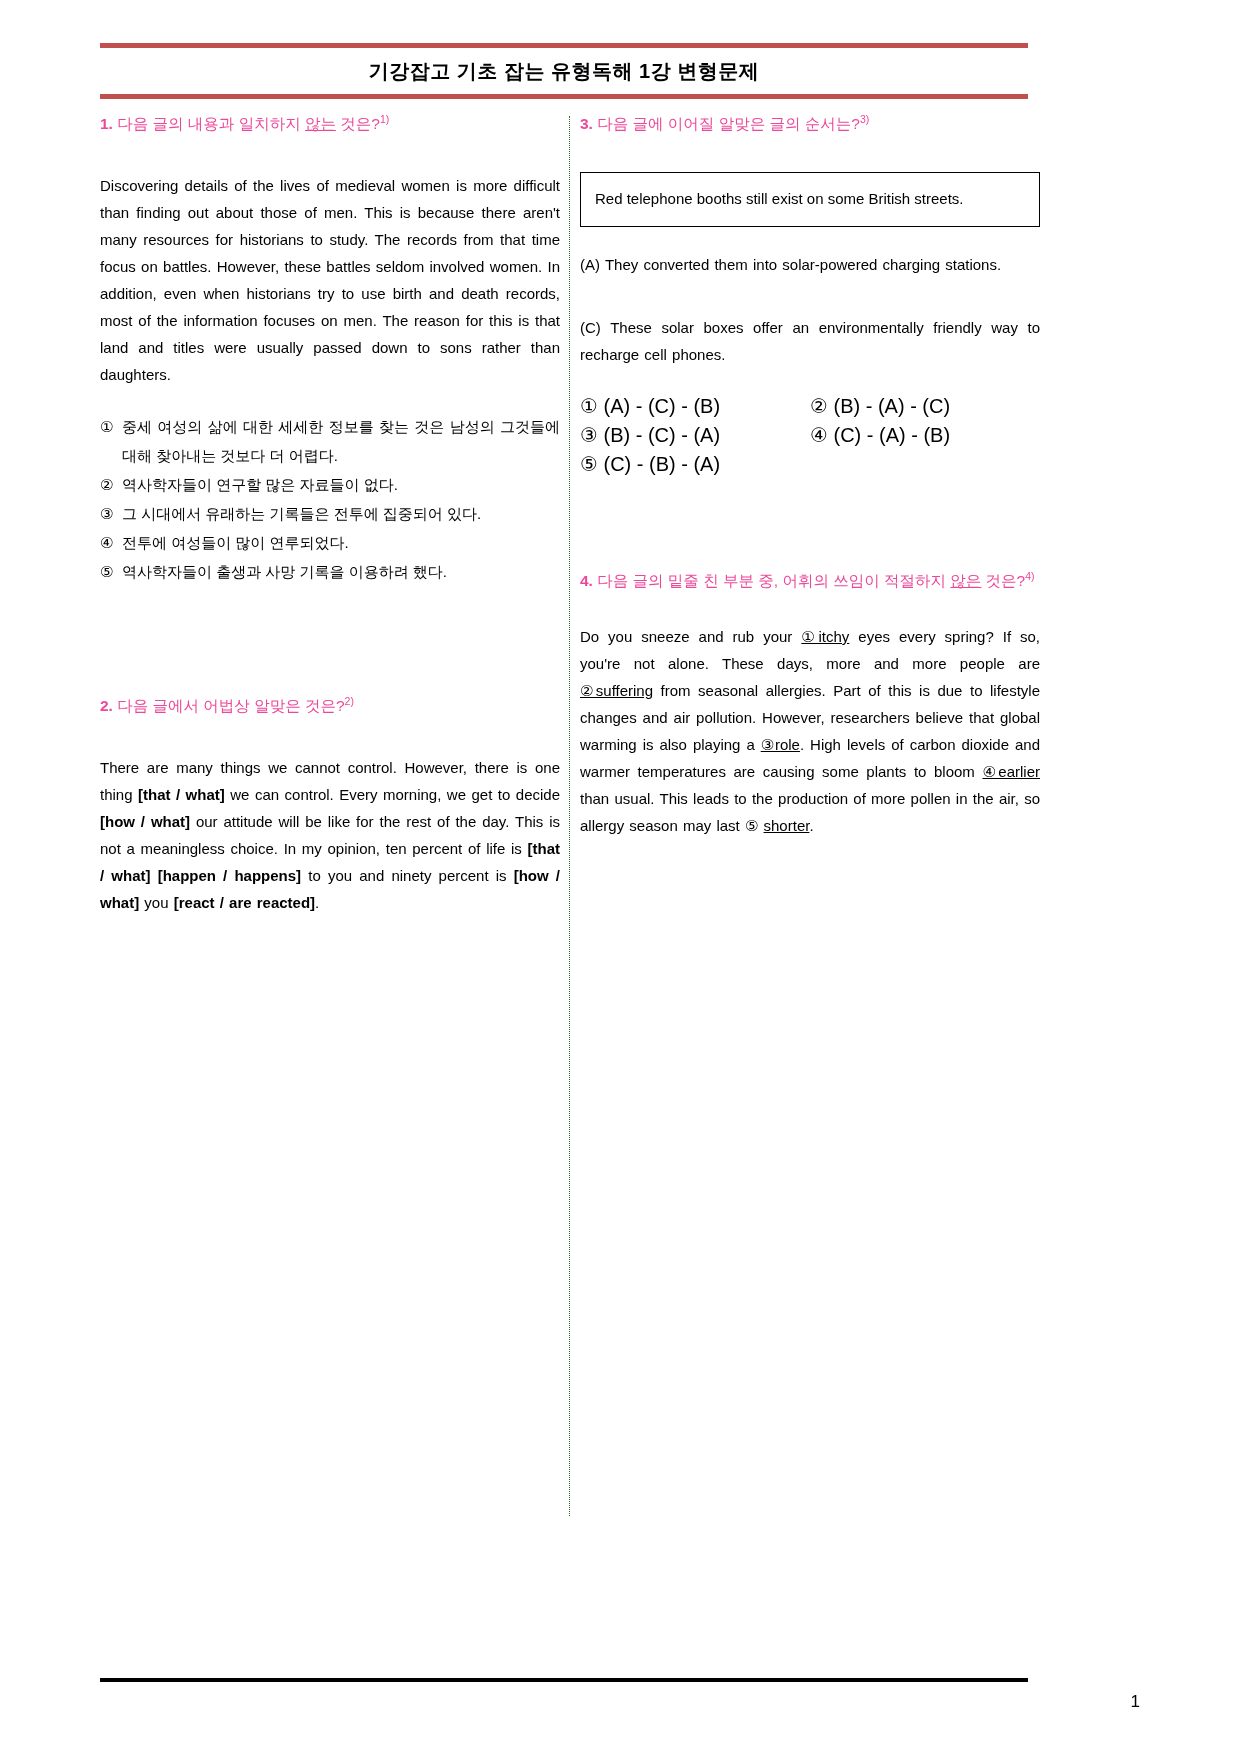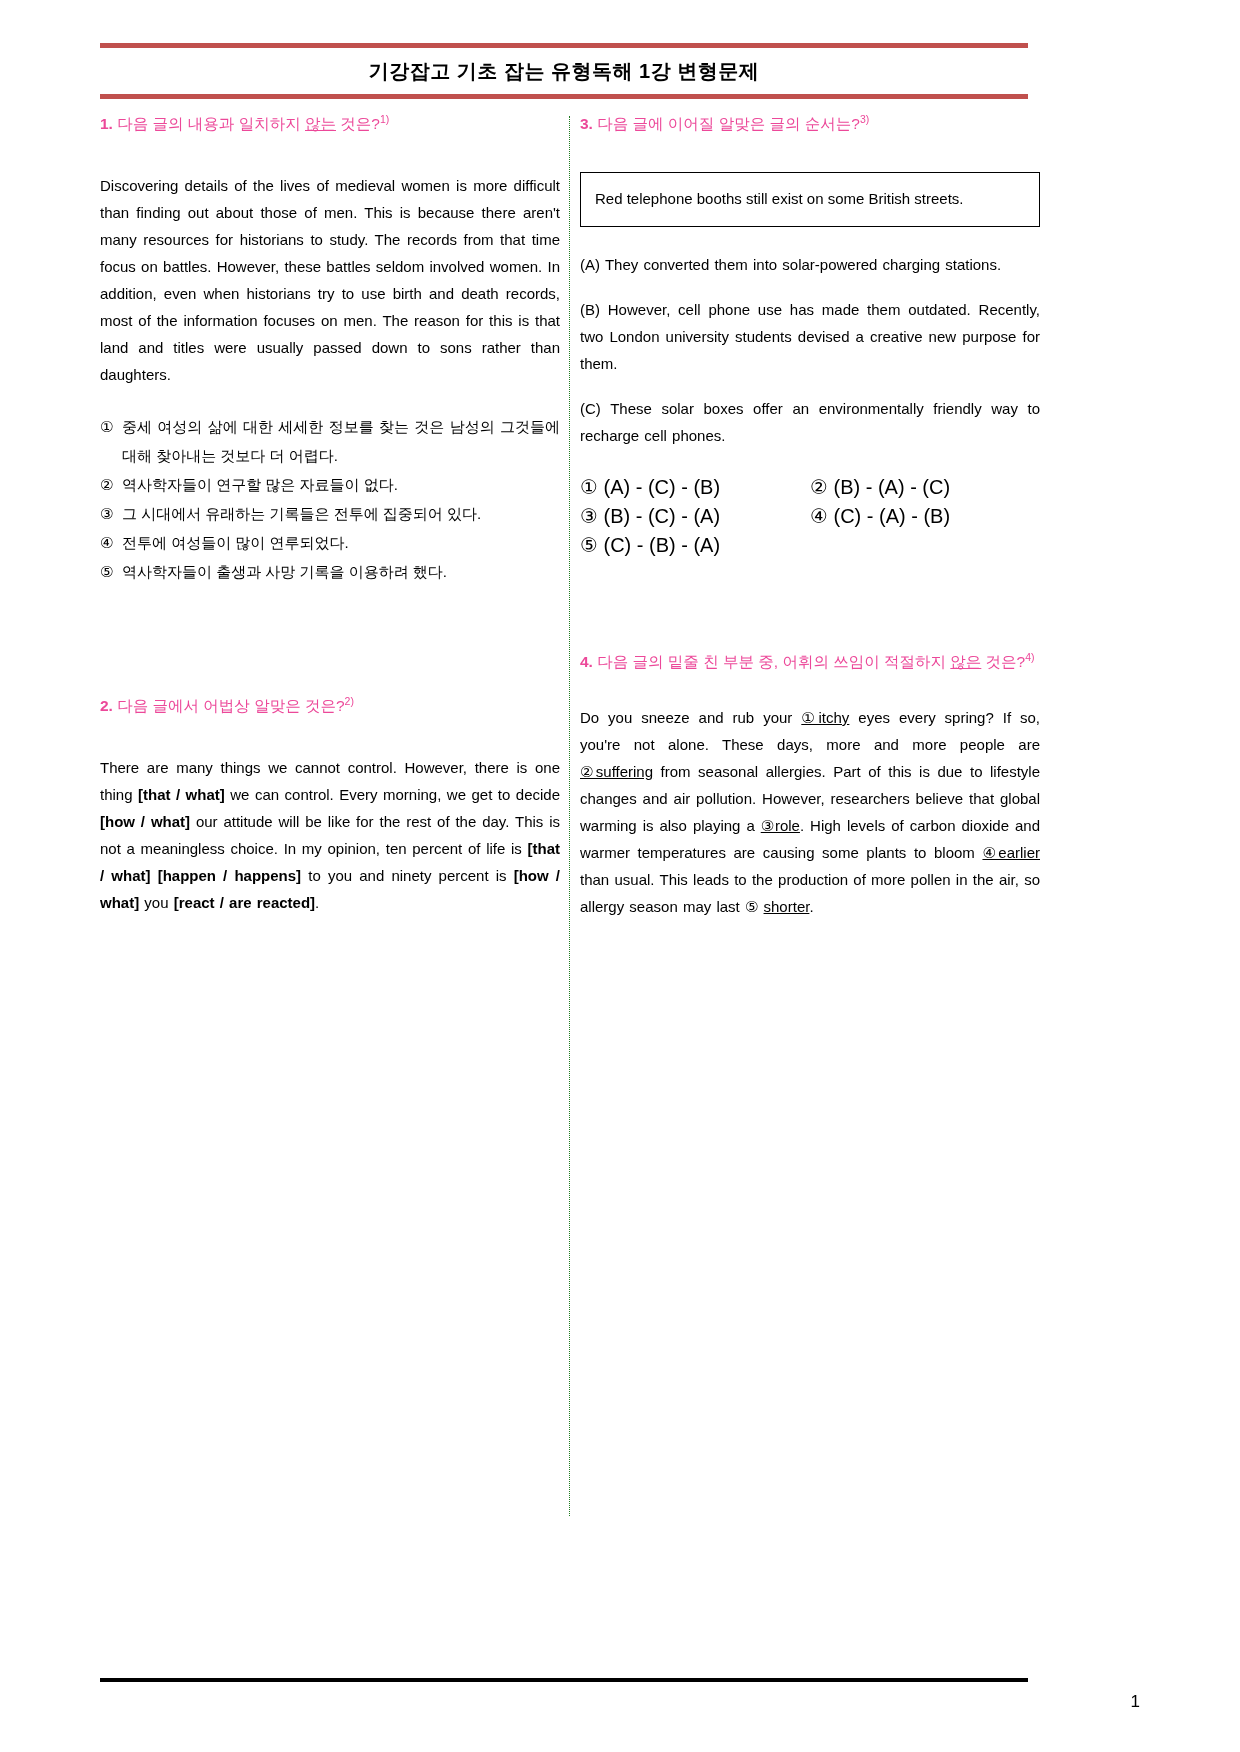--- a/index.html
+++ b/index.html
@@ -213,21 +213,20 @@
 
     <div>
       <div class="q-head">
         <span class="qnum">3.</span><span> 다음 글에 이어질 알맞은 글의 순서는?</span><sup>3)</sup>
       </div>
       <div class="sp-36"></div>
       <div class="boxed">Red telephone booths still exist on some British streets.</div>
       <div class="sp-24"></div>
       <div class="passage">(A) They converted them into solar-powered charging stations.</div>
       <div class="sp-18"></div>
-      <div class="passage">(B) However, cell phone use has made them outdated. Recently, two London university students devised a creative new purpose for them.</div>
       <div class="sp-18"></div>
       <div class="passage">(C) These solar boxes offer an environmentally friendly way to recharge cell phones.</div>
       <div class="sp-24"></div>
       <div class="opts-grid">
         <div class="opt-cell">① (A) - (C) - (B)</div>
         <div class="opt-cell">② (B) - (A) - (C)</div>
         <div class="opt-cell">③ (B) - (C) - (A)</div>
         <div class="opt-cell">④ (C) - (A) - (B)</div>
         <div class="opt-cell full">⑤ (C) - (B) - (A)</div>
       </div>

